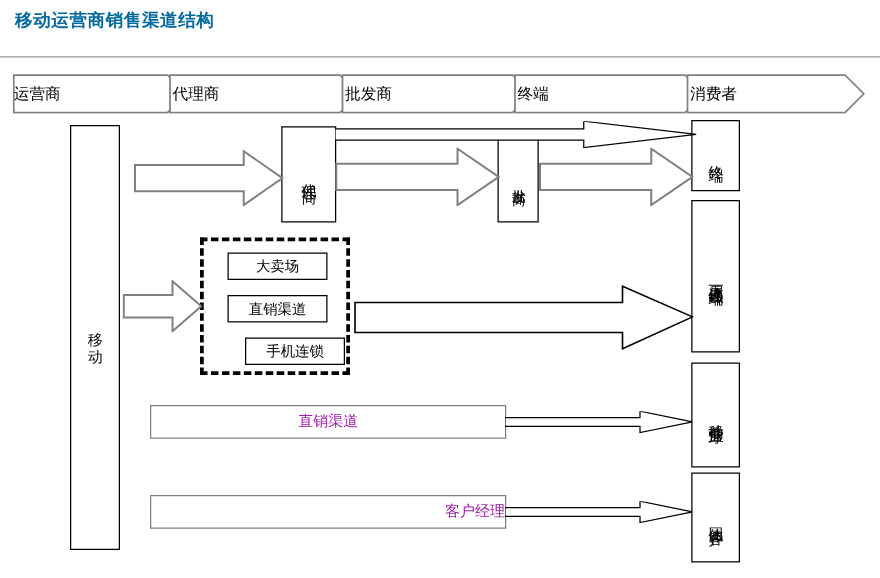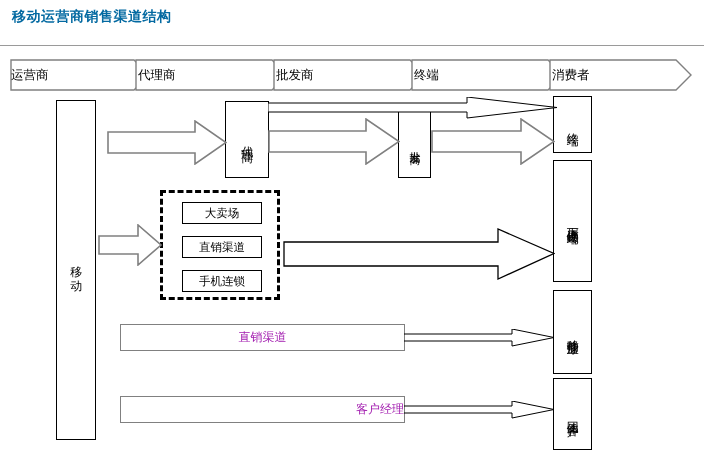--- a/index.html
+++ b/index.html
@@ -156,21 +156,21 @@
   </div>
 
   <div class="dashbox" style="left:160px; top:190px; width:120px; height:110px;"></div>
 
   <div class="hbox" style="left:182px; top:202px; width:80px; height:22px;">
     <span>大卖场</span>
   </div>
   <div class="hbox" style="left:182px; top:236px; width:80px; height:22px;">
     <span>直销渠道</span>
   </div>
-  <div class="hbox" style="left:182px; top:270px; width:80px; height:22px;">
+  <div class="hbox" style="left:196px; top:270px; width:80px; height:22px;">
     <span>手机连锁</span>
   </div>
 
   <div class="banner2" style="left:120px; top:324px; width:285px; height:27px;">
     <span>直销渠道</span>
   </div>
   <svg class="arrow-svg" style="left:404px; top:329px;" width="150" height="18" viewBox="0 0 150 18">
     <path d="M0,5 L108,5 L108,0 L150,8.5 L108,17 L108,12 L0,12 Z" fill="#ffffff" stroke="#000000" stroke-width="1"></path>
   </svg>
 

